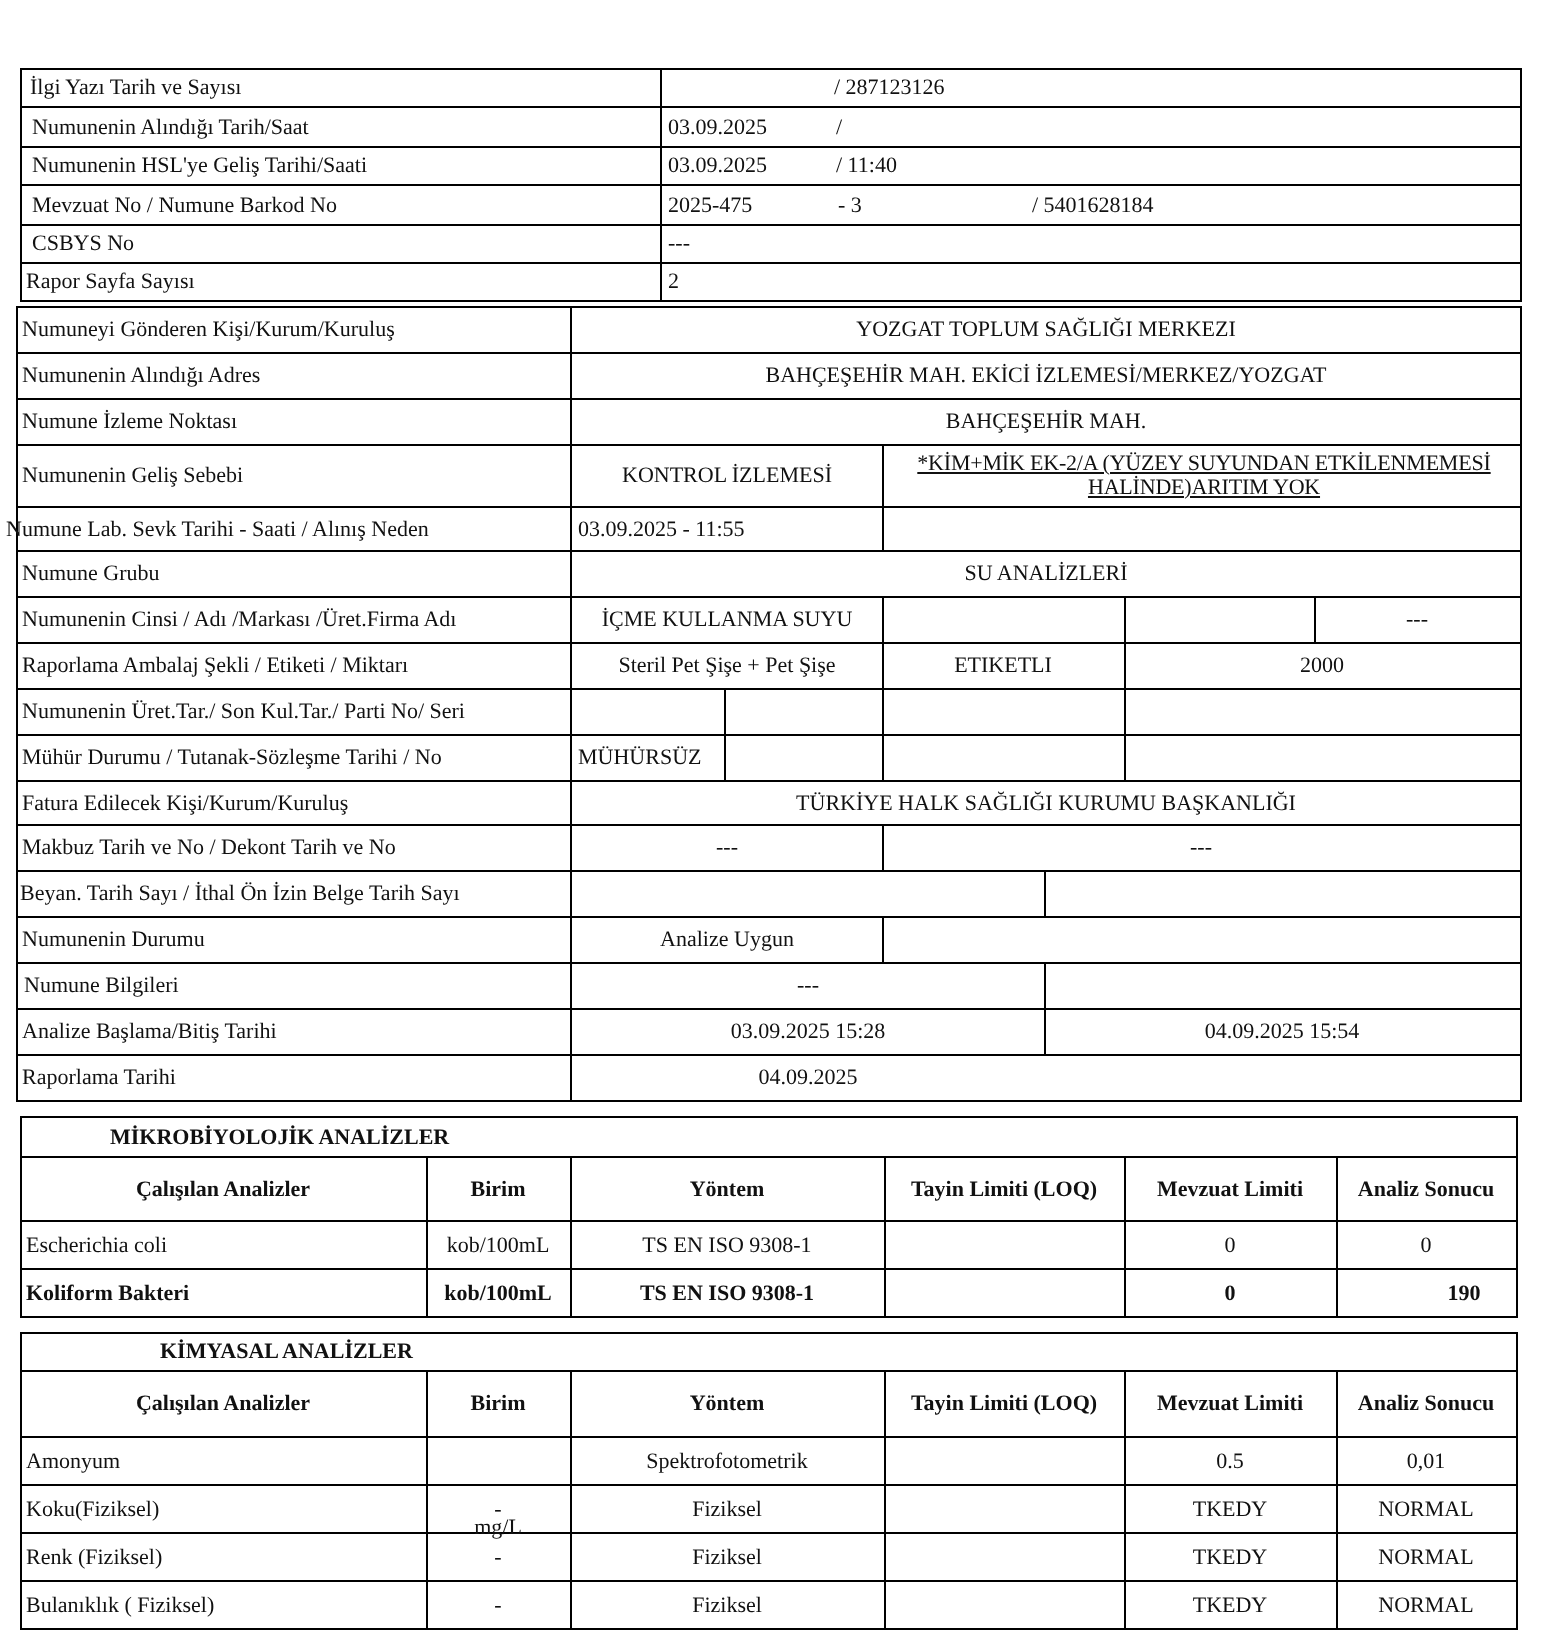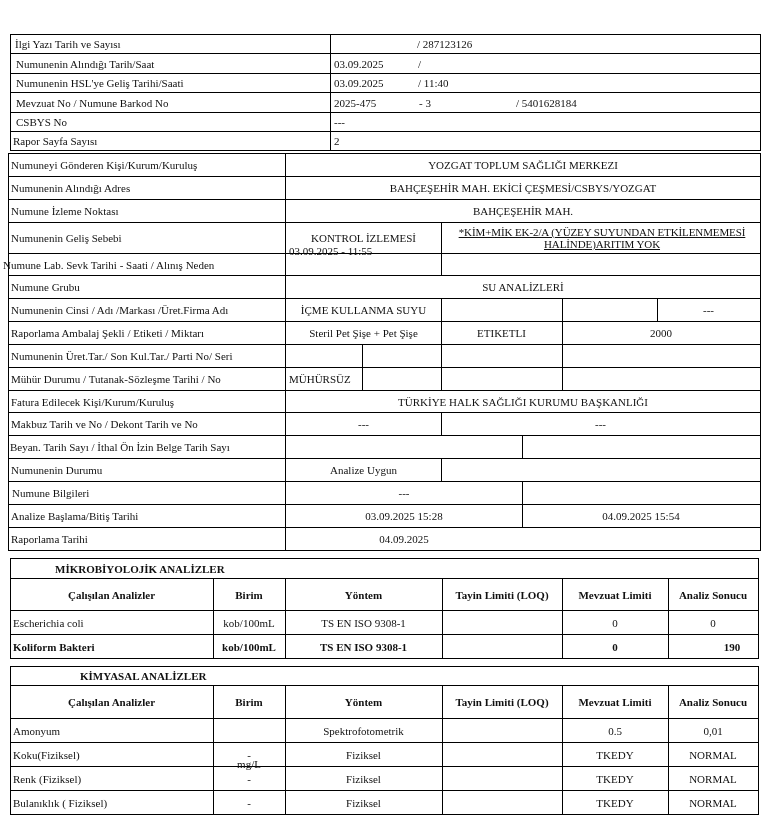--- a/index.html
+++ b/index.html
@@ -101,25 +101,25 @@
   <div class="cell l" style="left:8px;top:368px;width:277px;height:22px">Mühür Durumu / Tutanak-Sözleşme Tarihi / No</div>
   <div class="cell l" style="left:8px;top:391px;width:277px;height:21px">Fatura Edilecek Kişi/Kurum/Kuruluş</div>
   <div class="cell l" style="left:8px;top:413px;width:277px;height:22px">Makbuz Tarih ve No /  Dekont Tarih ve No</div>
   <div class="cell l" style="left:7px;top:436px;width:277px;height:22px">Beyan. Tarih Sayı / İthal Ön İzin Belge Tarih Sayı</div>
   <div class="cell l" style="left:8px;top:459px;width:277px;height:22px">Numunenin Durumu</div>
   <div class="cell l" style="left:9px;top:482px;width:277px;height:22px">Numune Bilgileri</div>
   <div class="cell l" style="left:8px;top:505px;width:277px;height:22px">Analize Başlama/Bitiş Tarihi</div>
   <div class="cell l" style="left:8px;top:528px;width:277px;height:22px">Raporlama Tarihi</div>
 
   <div class="cell c" style="left:286px;top:154px;width:474px;height:22px">YOZGAT TOPLUM SAĞLIĞI MERKEZI</div>
-  <div class="cell c" style="left:286px;top:177px;width:474px;height:22px">BAHÇEŞEHİR MAH. EKİCİ ÇEŞMESİ/CSBYS/YOZGAT</div>
+  <div class="cell c" style="left:286px;top:177px;width:474px;height:22px">BAHÇEŞEHİR MAH. EKİCİ İZLEMESİ/MERKEZ/YOZGAT</div>
   <div class="cell c" style="left:286px;top:200px;width:474px;height:22px">BAHÇEŞEHİR MAH.</div>
   <div class="cell c" style="left:286px;top:223px;width:155px;height:30px">KONTROL İZLEMESİ</div>
   <div class="cell c wrap" style="left:441px;top:223px;width:322px;height:30px;line-height:12px;letter-spacing:-0.1px">*KİM+MİK EK-2/A (YÜZEY SUYUNDAN ETKİLENMEMESİ HALİNDE)ARITIM YOK</div>
-  <div class="cell l" style="left:286px;top:240px;width:155px;height:21px">03.09.2025   - 11:55</div>
+  <div class="cell l" style="left:286px;top:254px;width:155px;height:21px">03.09.2025   - 11:55</div>
   <div class="cell c" style="left:286px;top:276px;width:474px;height:22px">SU ANALİZLERİ</div>
 
   <div class="cell c" style="left:286px;top:299px;width:155px;height:22px">İÇME KULLANMA SUYU</div>
   <div class="cell c" style="left:441px;top:299px;width:121px;height:22px"></div>
   <div class="cell c" style="left:562px;top:299px;width:95px;height:22px"></div>
   <div class="cell c" style="left:657px;top:299px;width:103px;height:22px">---</div>
 
   <div class="cell c" style="left:286px;top:322px;width:155px;height:22px">Steril Pet Şişe + Pet Şişe</div>
   <div class="cell c" style="left:441px;top:322px;width:121px;height:22px">ETIKETLI</div>
   <div class="cell c" style="left:562px;top:322px;width:198px;height:22px">2000</div>

